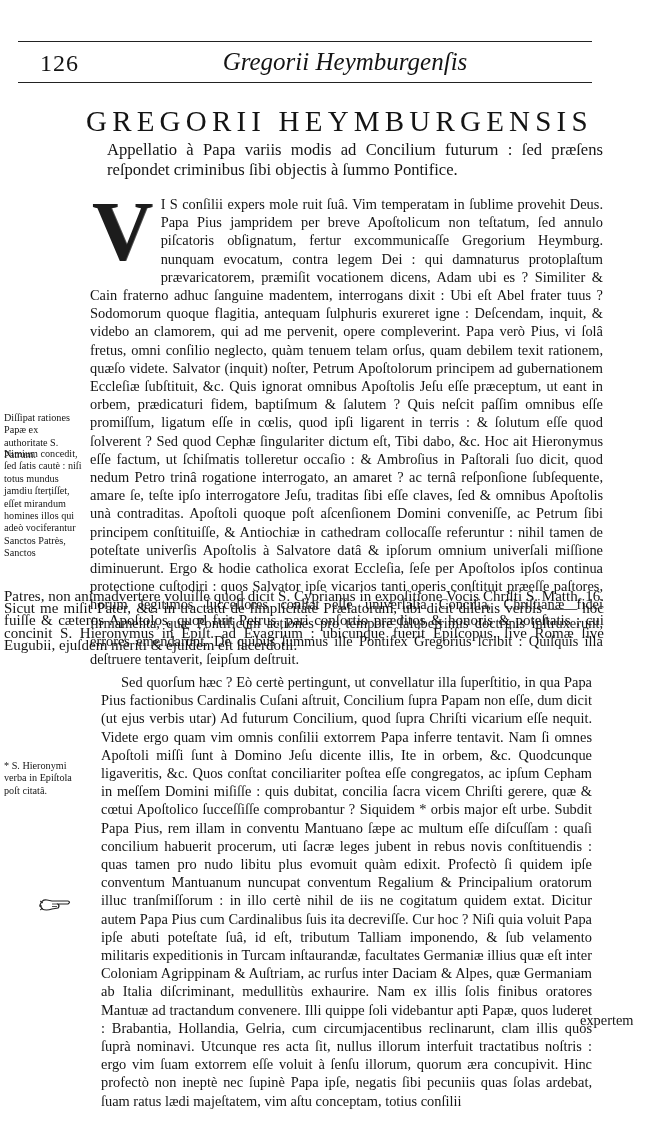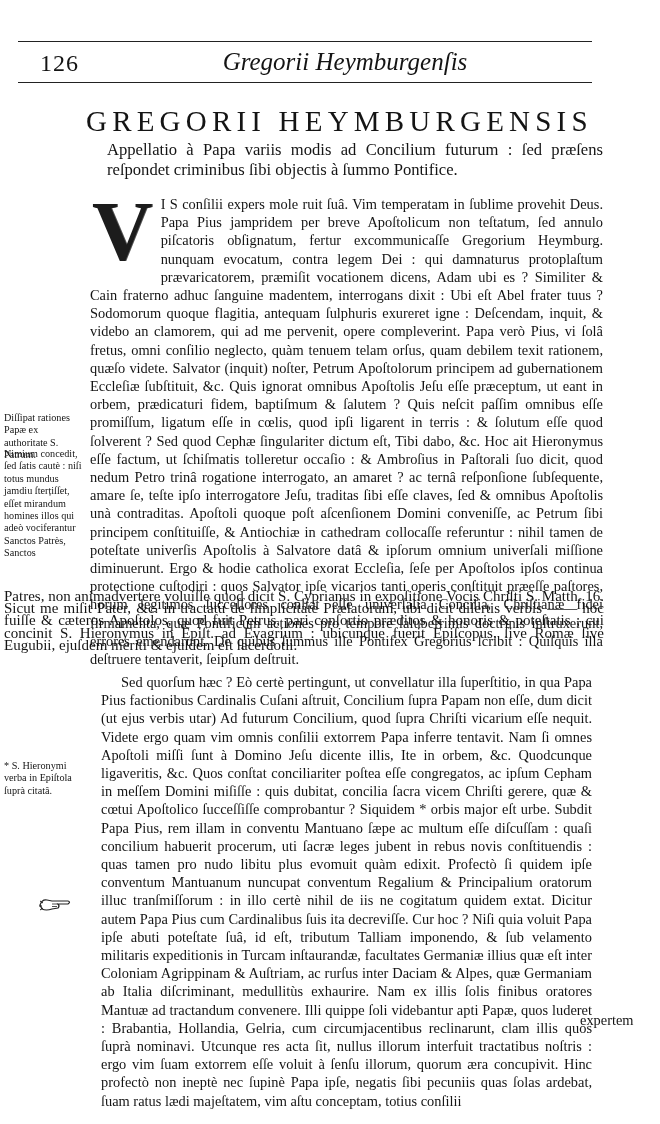--- a/index.html
+++ b/index.html
@@ -50,21 +50,21 @@
 
 <div class="sidenote" id="note1">Diſſipat rationes Papæ ex authoritate S. Patrum.</div>
 <div class="sidenote" id="note2">Nimium concedit, ſed ſatis cautè : niſi totus mundus jamdiu ſterțiſſet, eſſet mirandum homines illos qui adeò vociferantur Sanctos Patrès, Sanctos</div>
 
 <div class="footnote">Patres, non animadvertere voluiſſe quod dicit S. Cyprianus in expoſitione Vocis Chriſti S. Matth. 16. Sicut me miſit Pater, &amp;c. in tractatu de ſimplicitate Prælatorum, ubi dicit diſertis verbis —— hoc fuiſſe &amp; cæteros Apoſtolos, quod fuit Petrus, pari conſortio præditos &amp; honoris &amp; poteſtatis ; cui concinit S. Hieronymus in Epiſt. ad Evagrium : ubicunque fuerit Epiſcopus, ſive Romæ ſive Eugubii, ejuſdem meriti &amp; ejuſdem eſt ſacerdotii.</div>
 
 <div class="body-block" id="para2">
   <p>Sed quorſum hæc ? Eò certè pertingunt, ut convellatur illa ſuperſtitio, in qua Papa Pius factionibus Cardinalis Cuſani aſtruit, Concilium ſupra Papam non eſſe, dum dicit (ut ejus verbis utar) Ad futurum Concilium, quod ſupra Chriſti vicarium eſſe nequit. Videte ergo quam vim omnis conſilii extorrem Papa inferre tentavit.  Nam ſi omnes Apoſtoli miſſi ſunt à Domino Jeſu dicente illis, Ite in orbem, &amp;c.  Quodcunque ligaveritis, &amp;c.  Quos conſtat conciliariter poſtea eſſe congregatos, ac ipſum Cepham in meſſem Domini miſiſſe : quis dubitat, concilia ſacra vicem Chriſti gerere, quæ &amp; cœtui Apoſtolico ſucceſſiſſe comprobantur ? Siquidem * orbis major eſt urbe.  Subdit Papa Pius, rem illam in conventu Mantuano ſæpe ac multum eſſe diſcuſſam : quaſi concilium habuerit procerum, uti ſacræ leges jubent in rebus novis conſtituendis : quas tamen pro nudo libitu plus evomuit quàm edixit.  Profectò ſi quidem ipſe conventum Mantuanum nuncupat conventum Regalium &amp; Principalium oratorum illuc tranſmiſſorum : in illo certè nihil de iis ne cogitatum quidem extat.  Dicitur autem Papa Pius cum Cardinalibus ſuis ita decreviſſe.  Cur hoc ? Niſi quia voluit Papa ipſe abuti poteſtate ſuâ, id eſt, tributum Talliam imponendo, &amp; ſub velamento militaris expeditionis in Turcam inſtaurandæ, facultates Germaniæ illius quæ eſt inter Coloniam Agrippinam &amp; Auſtriam, ac rurſus inter Daciam &amp; Alpes, quæ Germaniam ab Italia diſcriminant, medullitùs exhaurire.  Nam ex illis ſolis finibus oratores Mantuæ ad tractandum convenere.  Illi quippe ſoli videbantur apti Papæ, quos luderet : Brabantia, Hollandia, Gelria, cum circumjacentibus reclinarunt, clam illis quos ſuprà nominavi.  Utcunque res acta ſit, nullus illorum interfuit tractatibus noſtris : ergo vim ſuam extorrem eſſe voluit à ſenſu illorum, quorum æra concupivit.  Hinc profectò non ineptè nec ſupinè Papa ipſe, negatis ſibi pecuniis quas ſolas ardebat, ſuam ratus lædi majeſtatem, vim aſtu conceptam, totius conſilii</p>
 </div>
 
-<div class="sidenote" id="note3">* S. Hieronymi verba in Epiſtola ſuprà citatâ.</div>
+<div class="sidenote" id="note3">* S. Hieronymi verba in Epiſtola poſt citatâ.</div>
 
 <svg class="hand-icon" viewBox="0 0 34 20">
   <path d="M2 10 Q4 4 9 5 L14 6 L30 6 Q33 7 30 9 L20 9 Q22 11 20 13 L14 14 Q8 16 4 14 Z" fill="none" stroke="#222" stroke-width="1.2"></path>
   <path d="M2 6 L5 8 M1 11 L4 11 M2 15 L5 13" stroke="#222" stroke-width="1"></path>
   <path d="M14 9 L20 9 M14 11.5 L19 11.5" stroke="#222" stroke-width="0.8"></path>
 </svg>
 
 <div class="catchword">expertem</div>
 
 </body></html>

